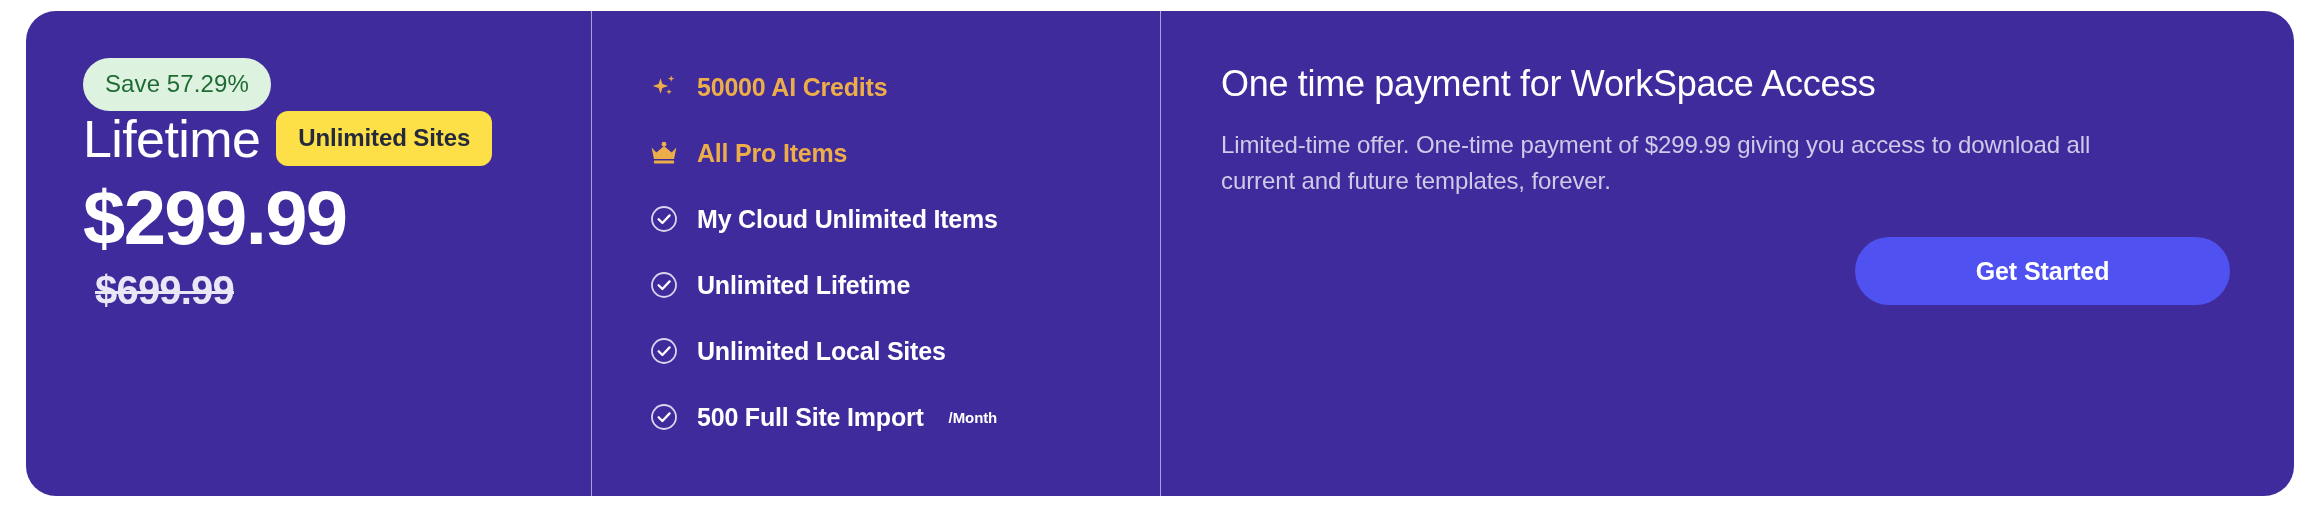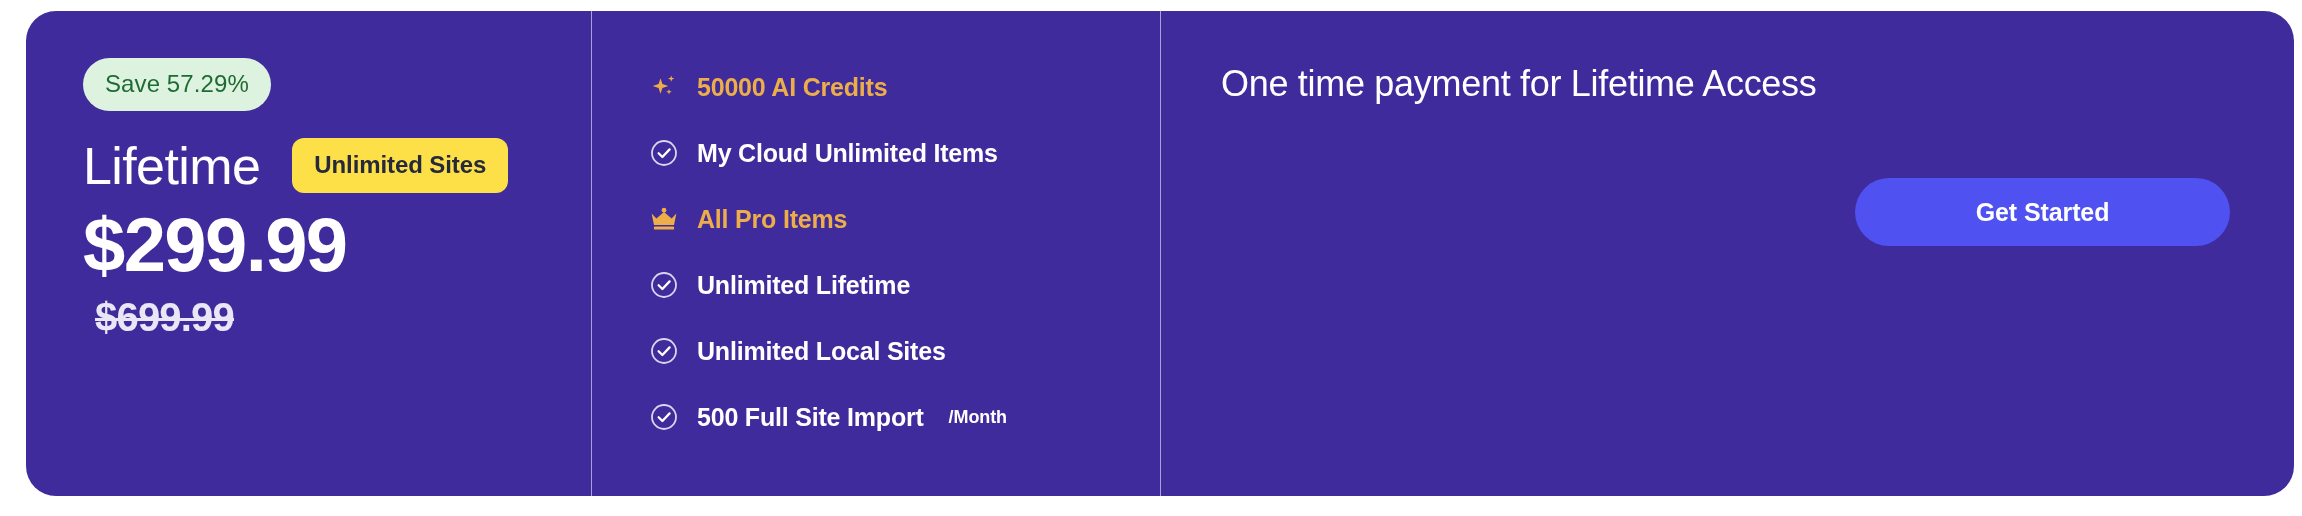--- a/index.html
+++ b/index.html
@@ -45,22 +45,21 @@
     font-size: 24px;
     line-height: 1;
     padding: 14px 22px 15px;
     border-radius: 999px;
     letter-spacing: .1px;
   }
 
   .plan-row {
     display: flex;
     align-items: center;
-    margin-top: 27px;
-    gap: 32px;
+    gap: 16px;
   }
   .plan-name {
     color: #ffffff;
     font-size: 52px;
     line-height: 1;
     font-weight: 400;
     letter-spacing: -.6px;
   }
   .sites-badge {
     background: #fde047;
@@ -130,21 +129,21 @@
   .feature-label {
     font-size: 25px;
     font-weight: 700;
     line-height: 1;
     color: #ffffff;
     letter-spacing: -.2px;
     white-space: nowrap;
   }
   .feature.gold .feature-label { color: #EDAE4A; }
   .feature-suffix {
-    font-size: 18px;
+    font-size: 15px;
     font-weight: 700;
     color: #ffffff;
     margin-left: 7px;
     letter-spacing: -.1px;
   }
 
   
   .col-offer {
     flex: 1 1 auto;
     box-sizing: border-box;
@@ -179,21 +178,20 @@
     font-size: 25px;
     font-weight: 700;
     letter-spacing: -.1px;
     border: none;
     border-radius: 999px;
     padding: 0 60px;
     height: 68px;
     min-width: 375px;
     cursor: pointer;
     font-family: "Liberation Sans", sans-serif;
-    margin-top: 34px;
   }
 </style>
 </head>
 <body>
 
 <div class="pricing-card">
 
   <div class="col-plan">
     <div class="save-badge">Save 57.29%</div>
 
@@ -214,48 +212,48 @@
       <span class="feature-icon">
         <svg width="30" height="30" viewBox="0 0 30 30">
           <path d="M11.5 6.2 L13.4 12.1 L19.3 14.0 L13.4 15.9 L11.5 21.8 L9.6 15.9 L3.7 14.0 L9.6 12.1 Z" fill="#EDAE4A"></path>
           <path d="M22.2 3.4 L23.0 5.8 L25.4 6.6 L23.0 7.4 L22.2 9.8 L21.4 7.4 L19.0 6.6 L21.4 5.8 Z" fill="#EDAE4A"></path>
           <path d="M20.0 17.0 L20.7 19.1 L22.8 19.8 L20.7 20.5 L20.0 22.6 L19.3 20.5 L17.2 19.8 L19.3 19.1 Z" fill="#EDAE4A"></path>
         </svg>
       </span>
       <span class="feature-label">50000 AI Credits</span>
     </div>
 
-    <div class="feature">
-      <span class="feature-icon">
-        <svg width="30" height="30" viewBox="0 0 30 30">
-          <circle cx="15" cy="15" r="12" fill="none" stroke="#D9D5EF" stroke-width="1.8"></circle>
-          <path d="M9.6 15.2 L13.4 19.0 L20.6 11.4" fill="none" stroke="#FFFFFF" stroke-width="2.3" stroke-linecap="round" stroke-linejoin="round"></path>
-        </svg>
-      </span>
-      <span class="feature-label">My Cloud Unlimited Items</span>
-    </div>
-
     <div class="feature gold">
       <span class="feature-icon">
         <svg width="30" height="30" viewBox="0 0 30 30">
           <circle cx="15" cy="6.2" r="2.4" fill="#EDAE4A"></circle>
           <path d="M2.6 9.4 L7.4 14.6 L15 7.9 L22.6 14.6 L27.4 9.4 L25.0 21.0 L5.0 21.0 Z" fill="#EDAE4A"></path>
           <rect x="5.0" y="22.6" width="20" height="3.0" rx="0.6" fill="#EDAE4A"></rect>
         </svg>
       </span>
       <span class="feature-label">All Pro Items</span>
     </div>
 
     <div class="feature">
       <span class="feature-icon">
         <svg width="30" height="30" viewBox="0 0 30 30">
           <circle cx="15" cy="15" r="12" fill="none" stroke="#D9D5EF" stroke-width="1.8"></circle>
           <path d="M9.6 15.2 L13.4 19.0 L20.6 11.4" fill="none" stroke="#FFFFFF" stroke-width="2.3" stroke-linecap="round" stroke-linejoin="round"></path>
         </svg>
       </span>
+      <span class="feature-label">My Cloud Unlimited Items</span>
+    </div>
+
+    <div class="feature">
+      <span class="feature-icon">
+        <svg width="30" height="30" viewBox="0 0 30 30">
+          <circle cx="15" cy="15" r="12" fill="none" stroke="#D9D5EF" stroke-width="1.8"></circle>
+          <path d="M9.6 15.2 L13.4 19.0 L20.6 11.4" fill="none" stroke="#FFFFFF" stroke-width="2.3" stroke-linecap="round" stroke-linejoin="round"></path>
+        </svg>
+      </span>
       <span class="feature-label">Unlimited Lifetime</span>
     </div>
 
     <div class="feature">
       <span class="feature-icon">
         <svg width="30" height="30" viewBox="0 0 30 30">
           <circle cx="15" cy="15" r="12" fill="none" stroke="#D9D5EF" stroke-width="1.8"></circle>
           <path d="M9.6 15.2 L13.4 19.0 L20.6 11.4" fill="none" stroke="#FFFFFF" stroke-width="2.3" stroke-linecap="round" stroke-linejoin="round"></path>
         </svg>
       </span>
@@ -271,19 +269,20 @@
       </span>
       <span class="feature-label">500 Full Site Import</span>
       <span class="feature-suffix">/Month</span>
     </div>
 
   </div>
 
   <div class="divider"></div>
 
   <div class="col-offer">
-    <h2 class="offer-title">One time payment for Lifetime Access</h2>
+    <h2 class="offer-title">One time payment for WorkSpace Access</h2>
+    <p class="offer-desc">Limited-time offer. One-time payment of $299.99 giving you access to download all current and future templates, forever.</p>
     <div class="cta-wrap">
       <button class="cta-button">Get Started</button>
     </div>
   </div>
 
 </div>
 
 </body></html>

